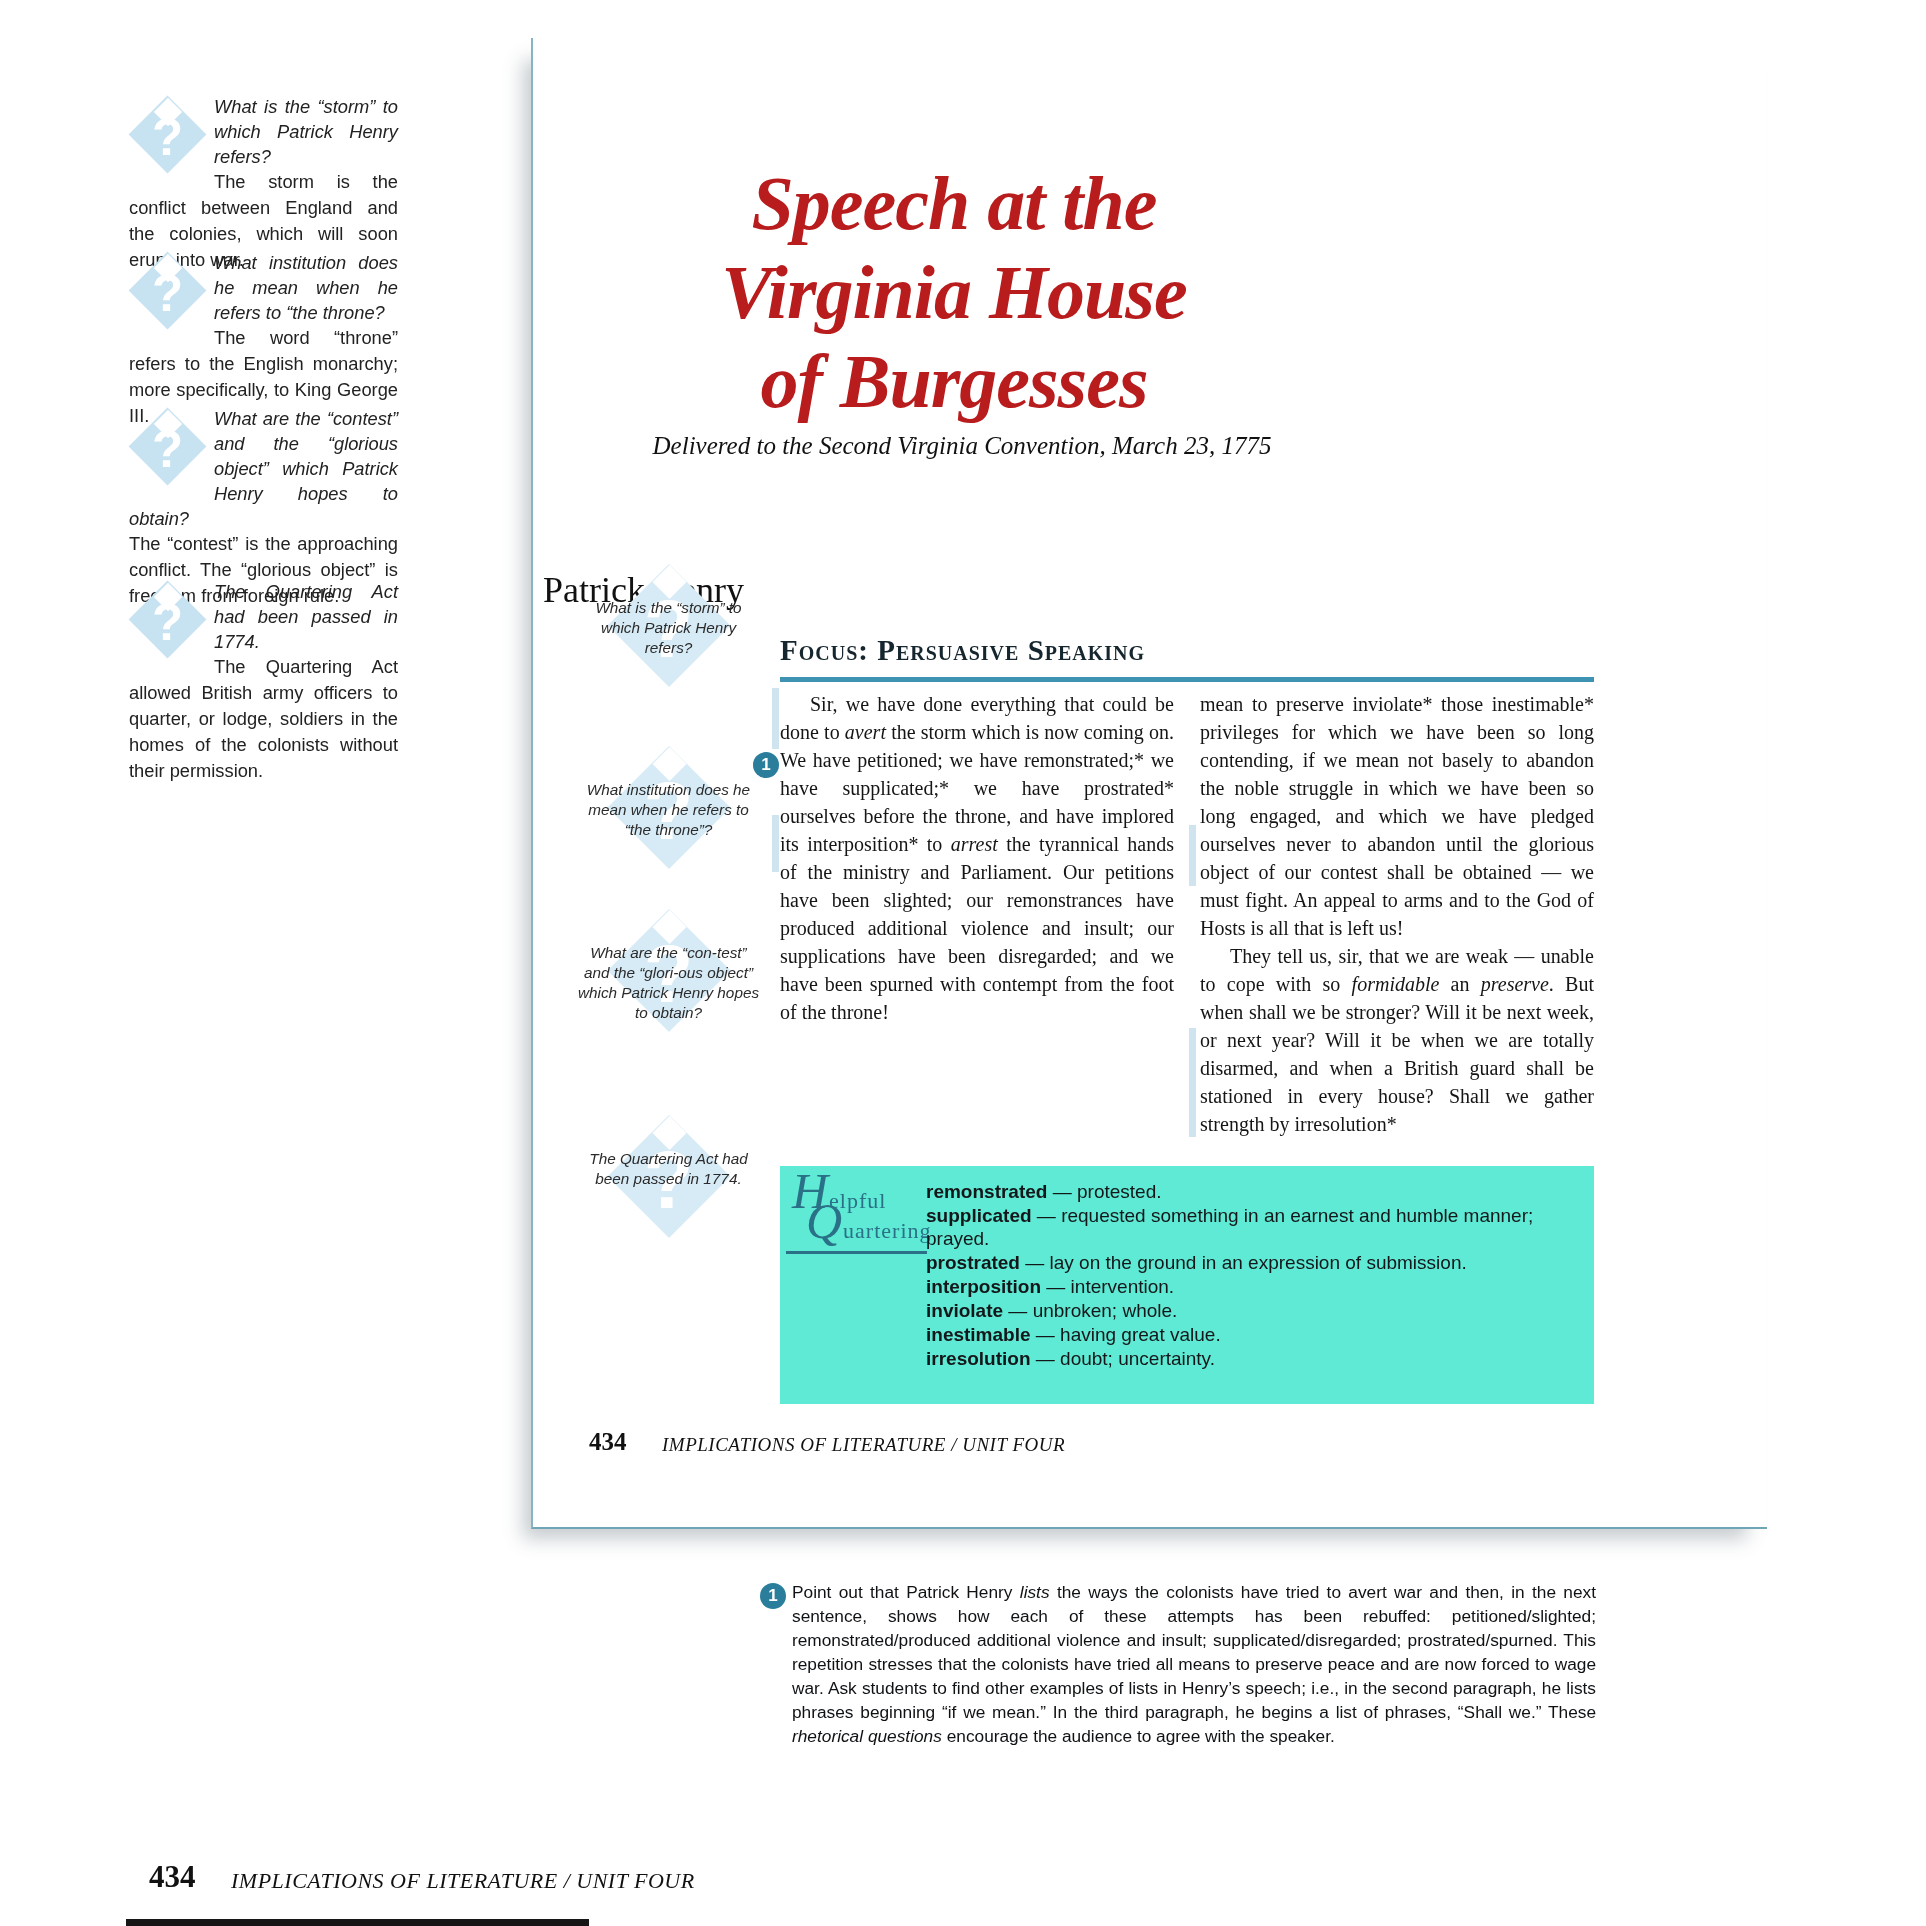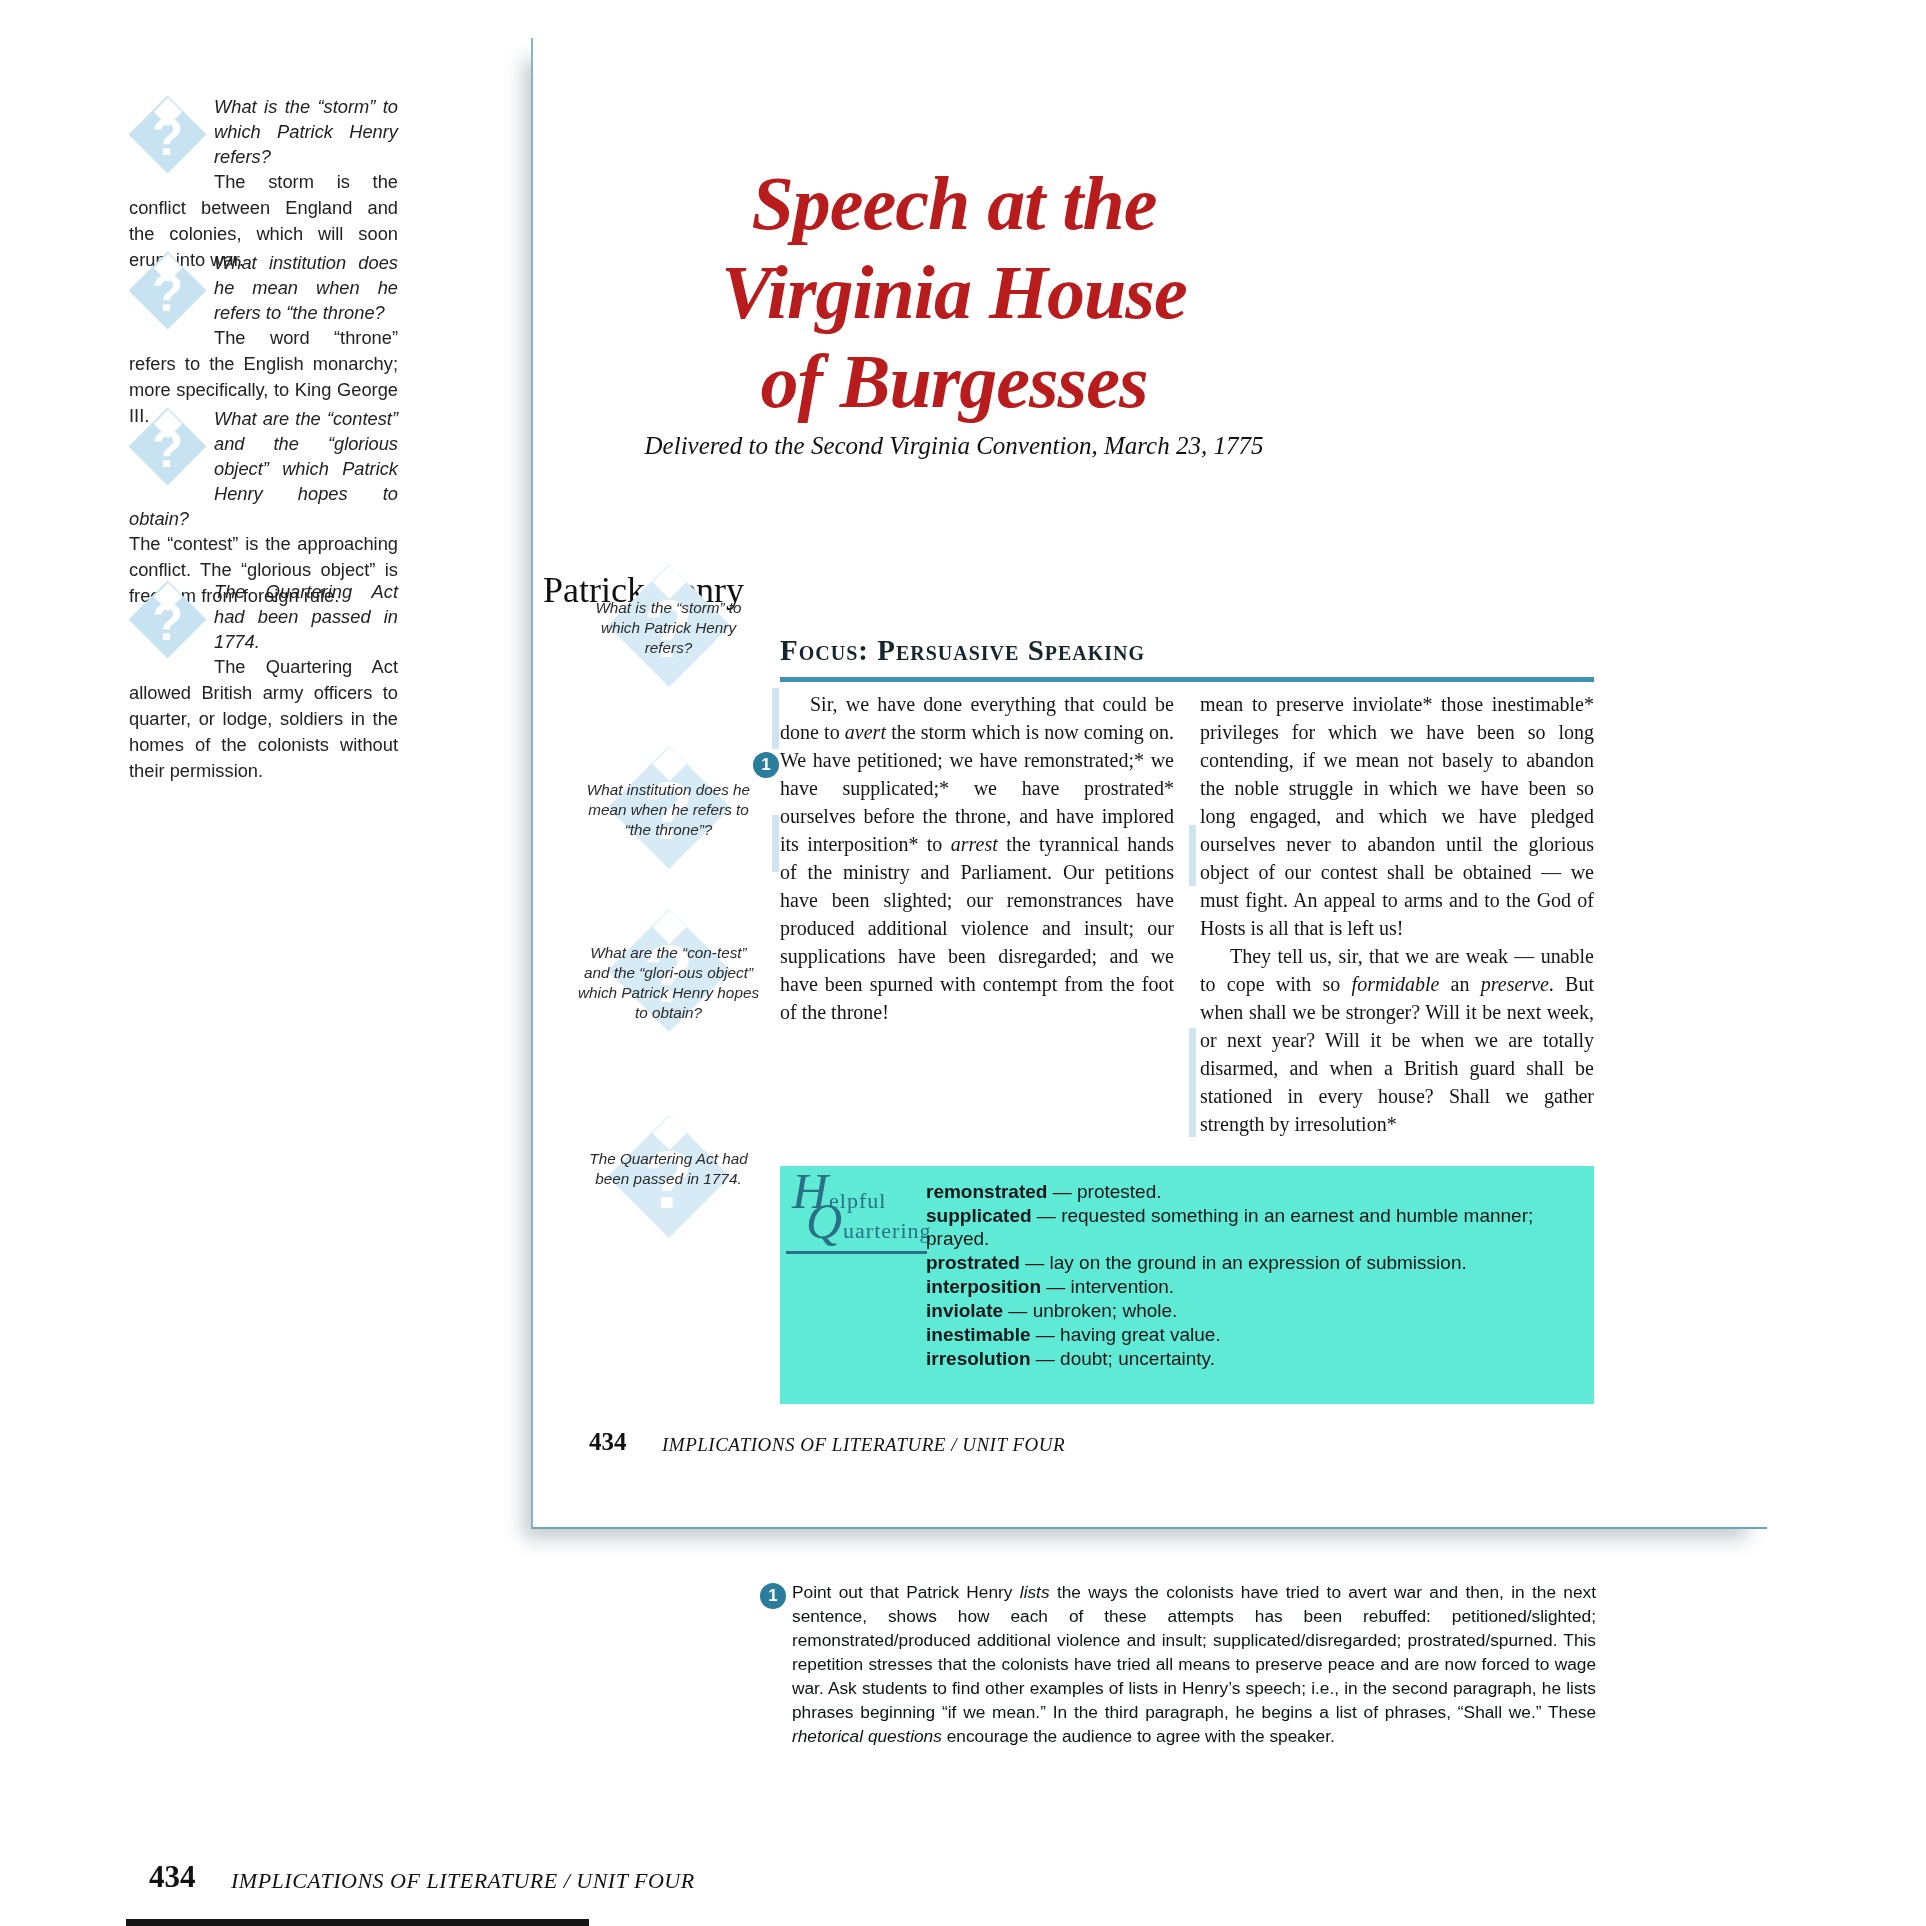--- a/index.html
+++ b/index.html
@@ -17,21 +17,21 @@
   .oa .a{font-size:18.3px;line-height:26px;text-align:justify;color:#222;}
 
   
   .page{position:absolute;left:531px;top:38px;width:1234px;height:1489px;background:#fff;
         border-left:2px solid #85b4c2;border-bottom:2px solid #6ea6b8;
         box-shadow:-14px 16px 18px -6px rgba(70,85,95,.30);}
 
   .title-block{position:absolute;left:10px;top:121px;width:822px;text-align:center;color:#b91c1c;
         font-family:"Liberation Serif",serif;font-weight:bold;font-style:italic;
         font-size:76px;line-height:89px;letter-spacing:-1px;}
-  .subtitle{position:absolute;left:10px;top:394px;width:822px;text-align:center;color:#111;
+  .subtitle{position:absolute;left:18px;top:394px;width:822px;text-align:center;color:#111;
         font-family:"Liberation Serif",serif;font-style:italic;font-size:25px;}
   .author{position:absolute;left:10px;top:531px;width:822px;text-align:left;color:#111;
         font-family:"Liberation Serif",serif;font-size:36px;}
   .focus{position:absolute;left:247px;top:596px;color:#16262e;font-family:"Liberation Serif",serif;
         font-variant:small-caps;font-weight:bold;font-size:29px;letter-spacing:1px;}
   .focus-rule{position:absolute;left:247px;top:639px;width:814px;height:5px;background:#3f93b2;}
 
   .cols{position:absolute;left:247px;top:652px;width:814px;display:flex;gap:26px;
         font-family:"Liberation Serif",serif;font-size:20px;line-height:28px;color:#151515;text-align:justify;}
   .col{width:394px;}

